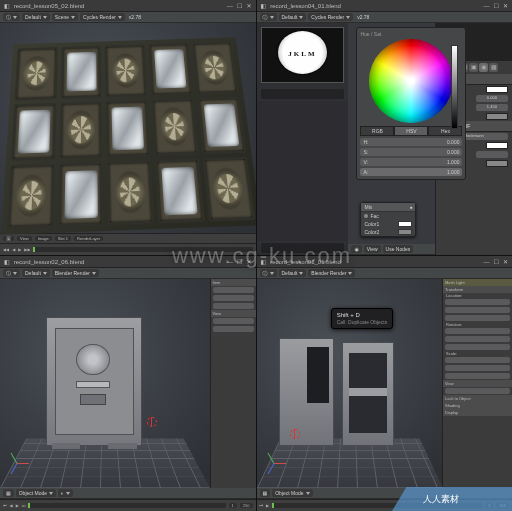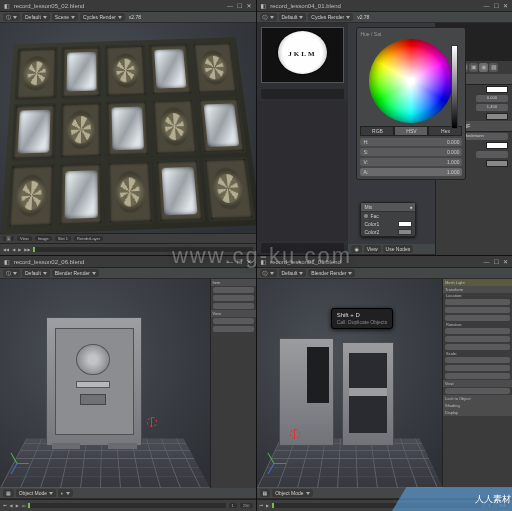--- a/index.html
+++ b/index.html
@@ -88,21 +88,21 @@
   .side-props .hdr { background:#4c4c4c; padding:1px 2px; font-size:4px;}
   .side-props .field { background:#5a5a5c;margin:1px 2px;border-radius:2px;padding:0 2px;height:6px;}
   .side-props-wide { width:70px; }
 
   
   .tooltip-pop { position:absolute; left:40%; top:14%; background:#202022; border:1px solid #000; border-radius:3px; padding:3px 5px; font-size:6px; color:#ddd; box-shadow:0 1px 4px #000c;}
   .tooltip-pop .hint { font-size:5px; color:#888; margin-top:1px;}
 
   
   .watermark { position:absolute; left:12px; right:0; top:50%; transform:translateY(-50%); text-align:center; font-size:22px; letter-spacing:2px; color:#ffffff4d; font-weight:300; pointer-events:none; font-family: Arial, sans-serif; z-index:50; text-shadow: 0 0 6px #0006;}
-  .wm-badge2 { position:absolute; right:0px; bottom:0px; width:120px; height:24px; background:#5a9bd5aa; clip-path: polygon(12% 0,100% 0,100% 100%,0 100%); display:flex; align-items:center; justify-content:flex-end; padding-right:1px; font-size:9px; color:#fff;}
+  .wm-badge2 { position:absolute; right:0px; bottom:0px; width:120px; height:24px; background:#5a9bd5aa; clip-path: polygon(12% 0,100% 0,100% 100%,0 100%); display:flex; align-items:center; justify-content:center; padding-right:22px; font-size:9px; color:#fff;}
 
   .timeline { height:12px; background:#3e3e3e; border-top:1px solid #222; display:flex; align-items:center; font-size:4px; color:#aaa; padding:0 3px; gap:3px;}
   .timeline .track { flex:1; height:5px; background:#2c2c2c; position:relative; border-radius:1px;}
   .timeline .track .play { position:absolute; left:0; top:0; bottom:0; width:2px; background:#6fbf4f;}
 </style>
 </head>
 <body>
 
 <div class="grid2x2">
 

